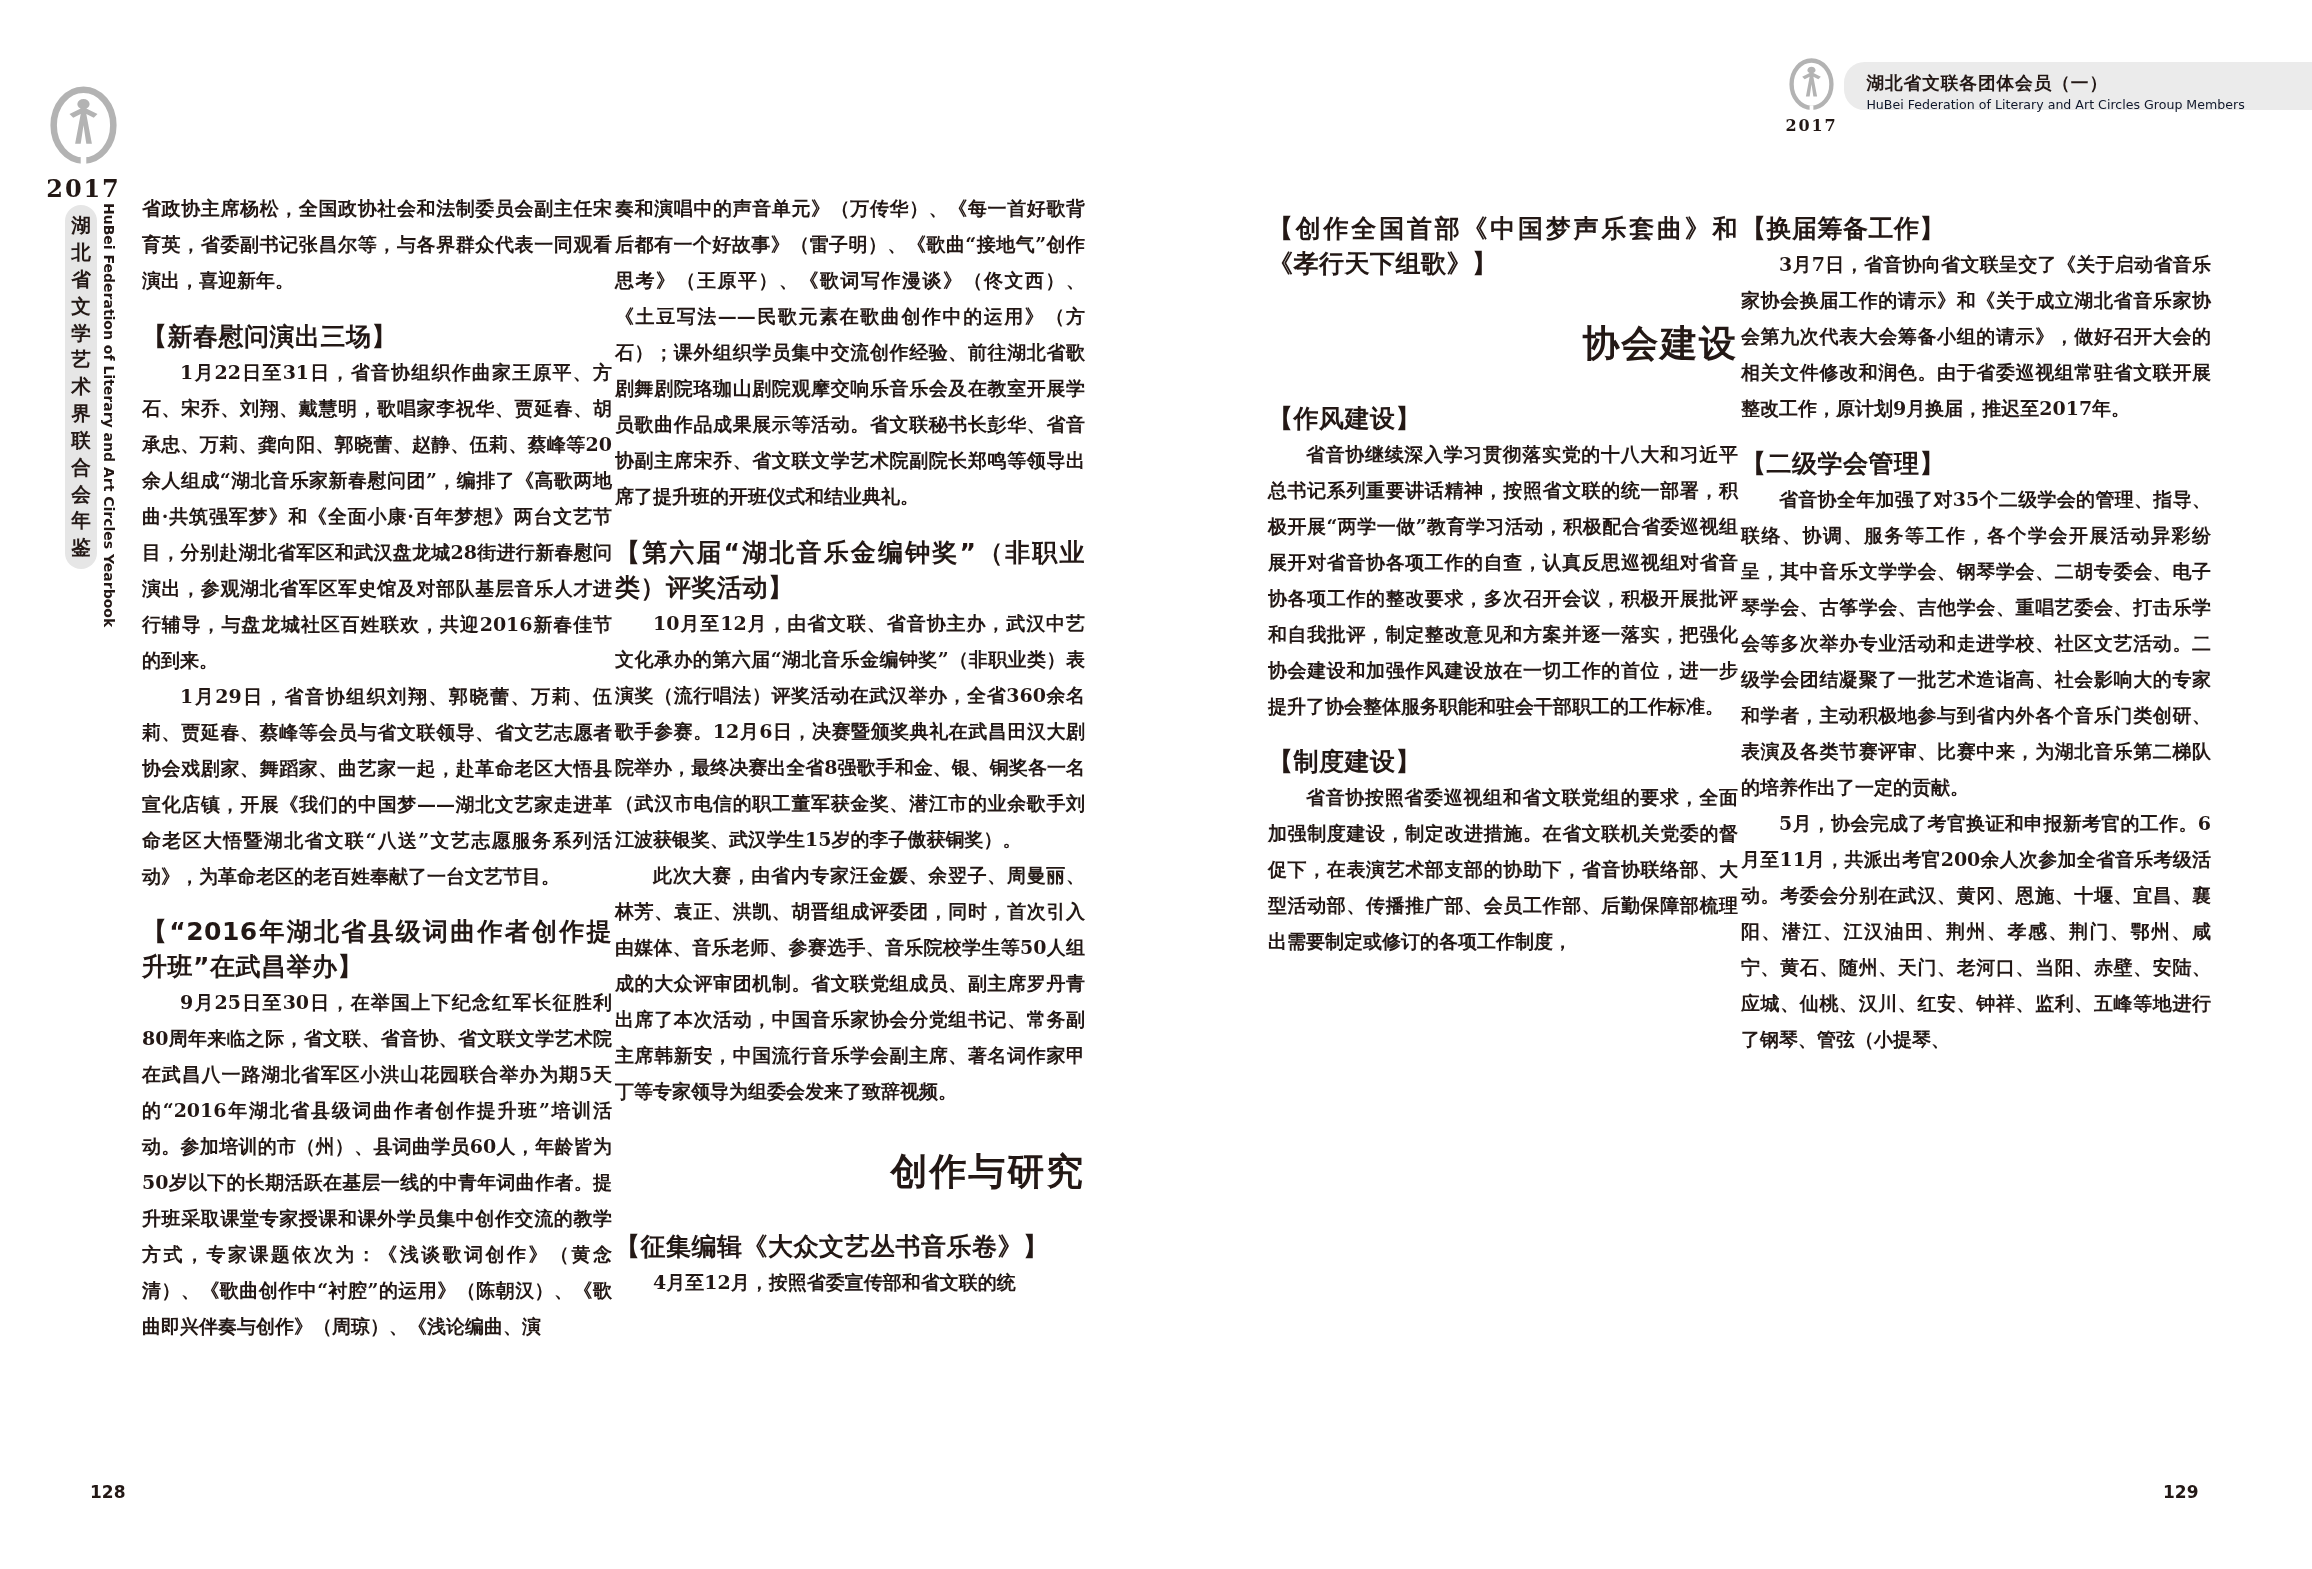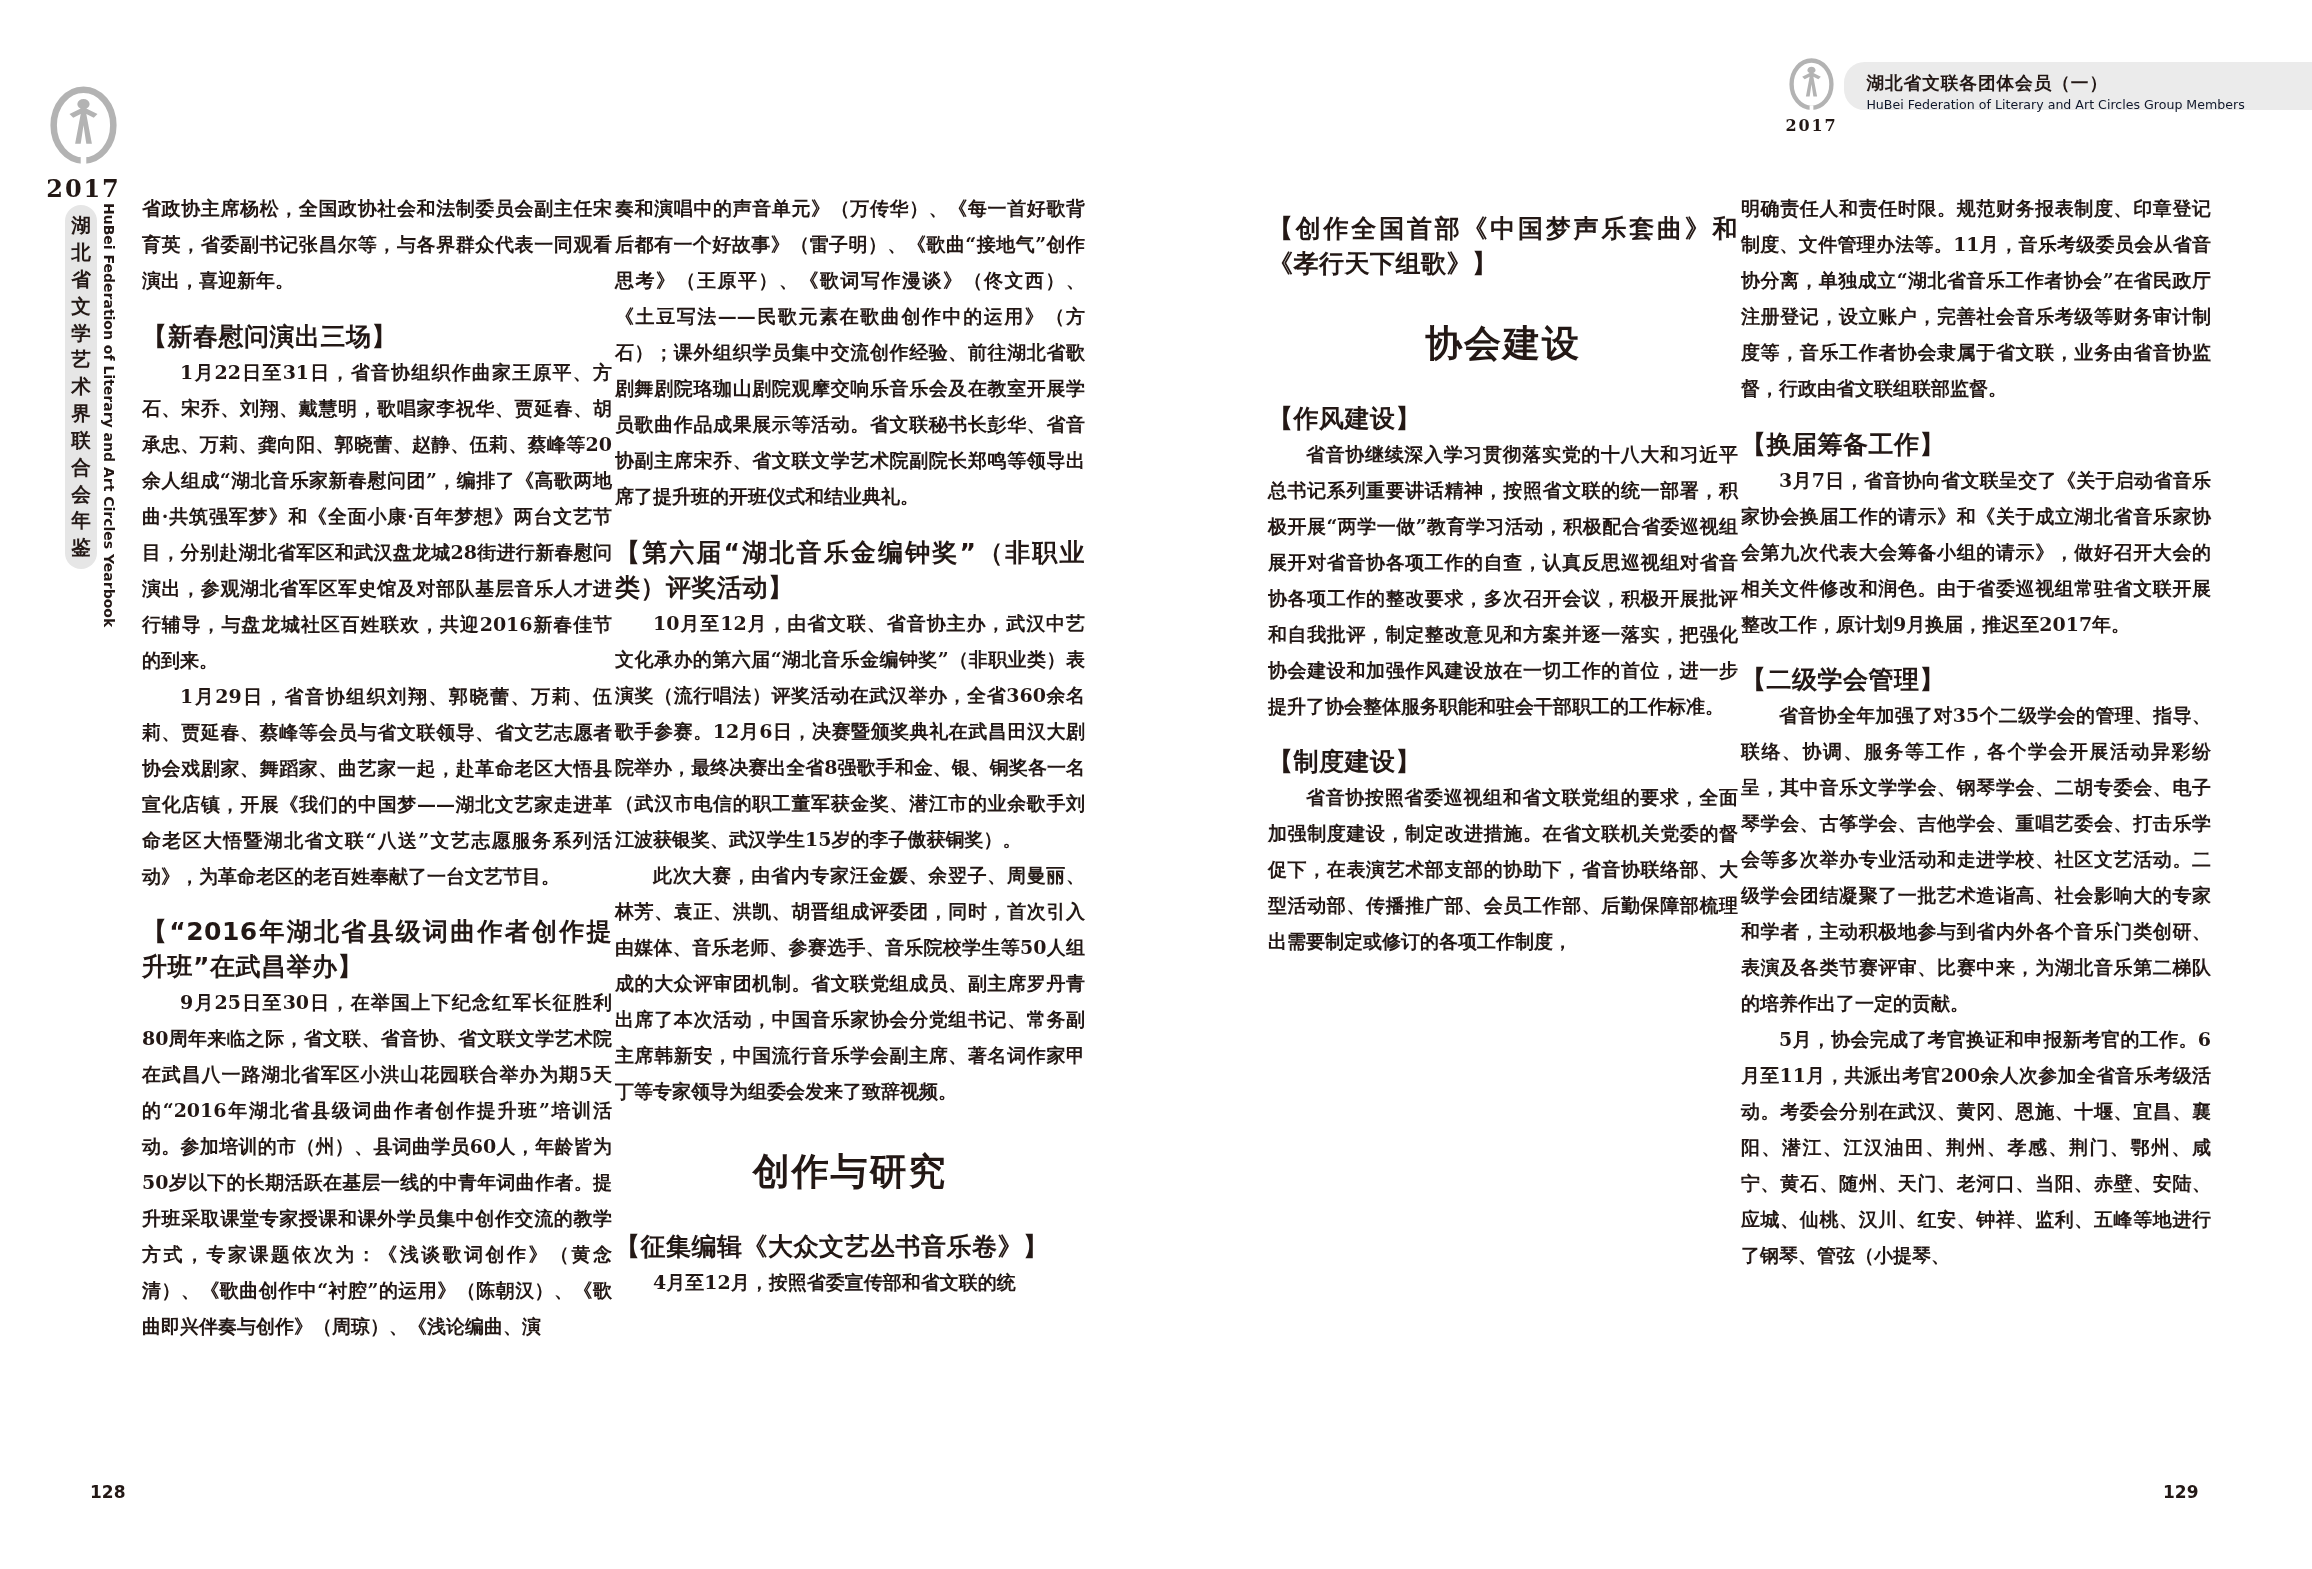--- a/index.html
+++ b/index.html
@@ -22,21 +22,21 @@
   
   .spine-cn { position:absolute; left:65px; top:205px; width:32px; height:364px; background:#e6e6e6; border-radius:16px; display:flex; flex-direction:column; align-items:center; justify-content:space-around; padding:7.5px 0; box-sizing:border-box; }
   .spine-cn span { font-family:"DejaVu Serif", serif; font-weight:bold; font-size:19.6px; line-height:19.6px; color:#231815; }
   .spine-en { position:absolute; left:101px; top:203px; height:368px; writing-mode:vertical-rl; font-family:"DejaVu Sans", sans-serif; font-weight:bold; font-size:14px; color:#231815; white-space:nowrap; }
 
   
   .col { position:absolute; top:190px; width:470px; font-size:19px; line-height:36px; text-align:justify; }
   .col p { margin:0; text-indent:2em; font-weight:bold; }
   .col p.cont { text-indent:0; }
   .col h3 { margin:20.5px 0 0 0; font-family:"DejaVu Sans", sans-serif; font-weight:bold; font-size:25px; line-height:35px; letter-spacing:0.5px; }
-  .col h2 { margin:39px 0 34px 0; text-align:center; font-family:Liberation Sans, sans-serif; font-weight:bold; font-size:37px; line-height:47px; letter-spacing:1.9px; }
+  .col h2 { margin:39px 0 34px 0; text-align:right; font-family:Liberation Sans, sans-serif; font-weight:bold; font-size:37px; line-height:47px; letter-spacing:1.9px; }
   .col-1 { left:142px; }
   .col-2 { left:615px; }
   .col-3 { left:1268px; }
   .col-4 { left:1741px; }
 
   .page-num { position:absolute; top:1482px; font-family:"DejaVu Sans", sans-serif; font-weight:bold; font-size:17px; color:#231815; }
   .page-num-left { left:90px; }
   .page-num-right { left:2163px; }
 
   .gutter { position:absolute; left:1156px; top:0; width:0.9px; height:1570px; background:transparent; }
@@ -110,21 +110,20 @@
 <div class="col col-3">
   <h3>【创作全国首部《中国梦声乐套曲》和《孝行天下组歌》】</h3>
   <h2>协会建设</h2>
   <h3 style="margin-top:0">【作风建设】</h3>
   <p>省音协继续深入学习贯彻落实党的十八大和习近平总书记系列重要讲话精神，按照省文联的统一部署，积极开展“两学一做”教育学习活动，积极配合省委巡视组展开对省音协各项工作的自查，认真反思巡视组对省音协各项工作的整改要求，多次召开会议，积极开展批评和自我批评，制定整改意见和方案并逐一落实，把强化协会建设和加强作风建设放在一切工作的首位，进一步提升了协会整体服务职能和驻会干部职工的工作标准。</p>
   <h3>【制度建设】</h3>
   <p>省音协按照省委巡视组和省文联党组的要求，全面加强制度建设，制定改进措施。在省文联机关党委的督促下，在表演艺术部支部的协助下，省音协联络部、大型活动部、传播推广部、会员工作部、后勤保障部梳理出需要制定或修订的各项工作制度，</p>
 </div>
 
 <div class="col col-4">
-  <p class="cont">明确责任人和责任时限。规范财务报表制度、印章登记制度、文件管理办法等。11月，音乐考级委员会从省音协分离，单独成立“湖北省音乐工作者协会”在省民政厅注册登记，设立账户，完善社会音乐考级等财务审计制度等，音乐工作者协会隶属于省文联，业务由省音协监督，行政由省文联组联部监督。</p>
   <h3>【换届筹备工作】</h3>
   <p>3月7日，省音协向省文联呈交了《关于启动省音乐家协会换届工作的请示》和《关于成立湖北省音乐家协会第九次代表大会筹备小组的请示》，做好召开大会的相关文件修改和润色。由于省委巡视组常驻省文联开展整改工作，原计划9月换届，推迟至2017年。</p>
   <h3>【二级学会管理】</h3>
   <p>省音协全年加强了对35个二级学会的管理、指导、联络、协调、服务等工作，各个学会开展活动异彩纷呈，其中音乐文学学会、钢琴学会、二胡专委会、电子琴学会、古筝学会、吉他学会、重唱艺委会、打击乐学会等多次举办专业活动和走进学校、社区文艺活动。二级学会团结凝聚了一批艺术造诣高、社会影响大的专家和学者，主动积极地参与到省内外各个音乐门类创研、表演及各类节赛评审、比赛中来，为湖北音乐第二梯队的培养作出了一定的贡献。</p>
   <p>5月，协会完成了考官换证和申报新考官的工作。6月至11月，共派出考官200余人次参加全省音乐考级活动。考委会分别在武汉、黄冈、恩施、十堰、宜昌、襄阳、潜江、江汉油田、荆州、孝感、荆门、鄂州、咸宁、黄石、随州、天门、老河口、当阳、赤壁、安陆、应城、仙桃、汉川、红安、钟祥、监利、五峰等地进行了钢琴、管弦（小提琴、</p>
 </div>
 
 <div class="page-num page-num-right">129</div>
 
 

